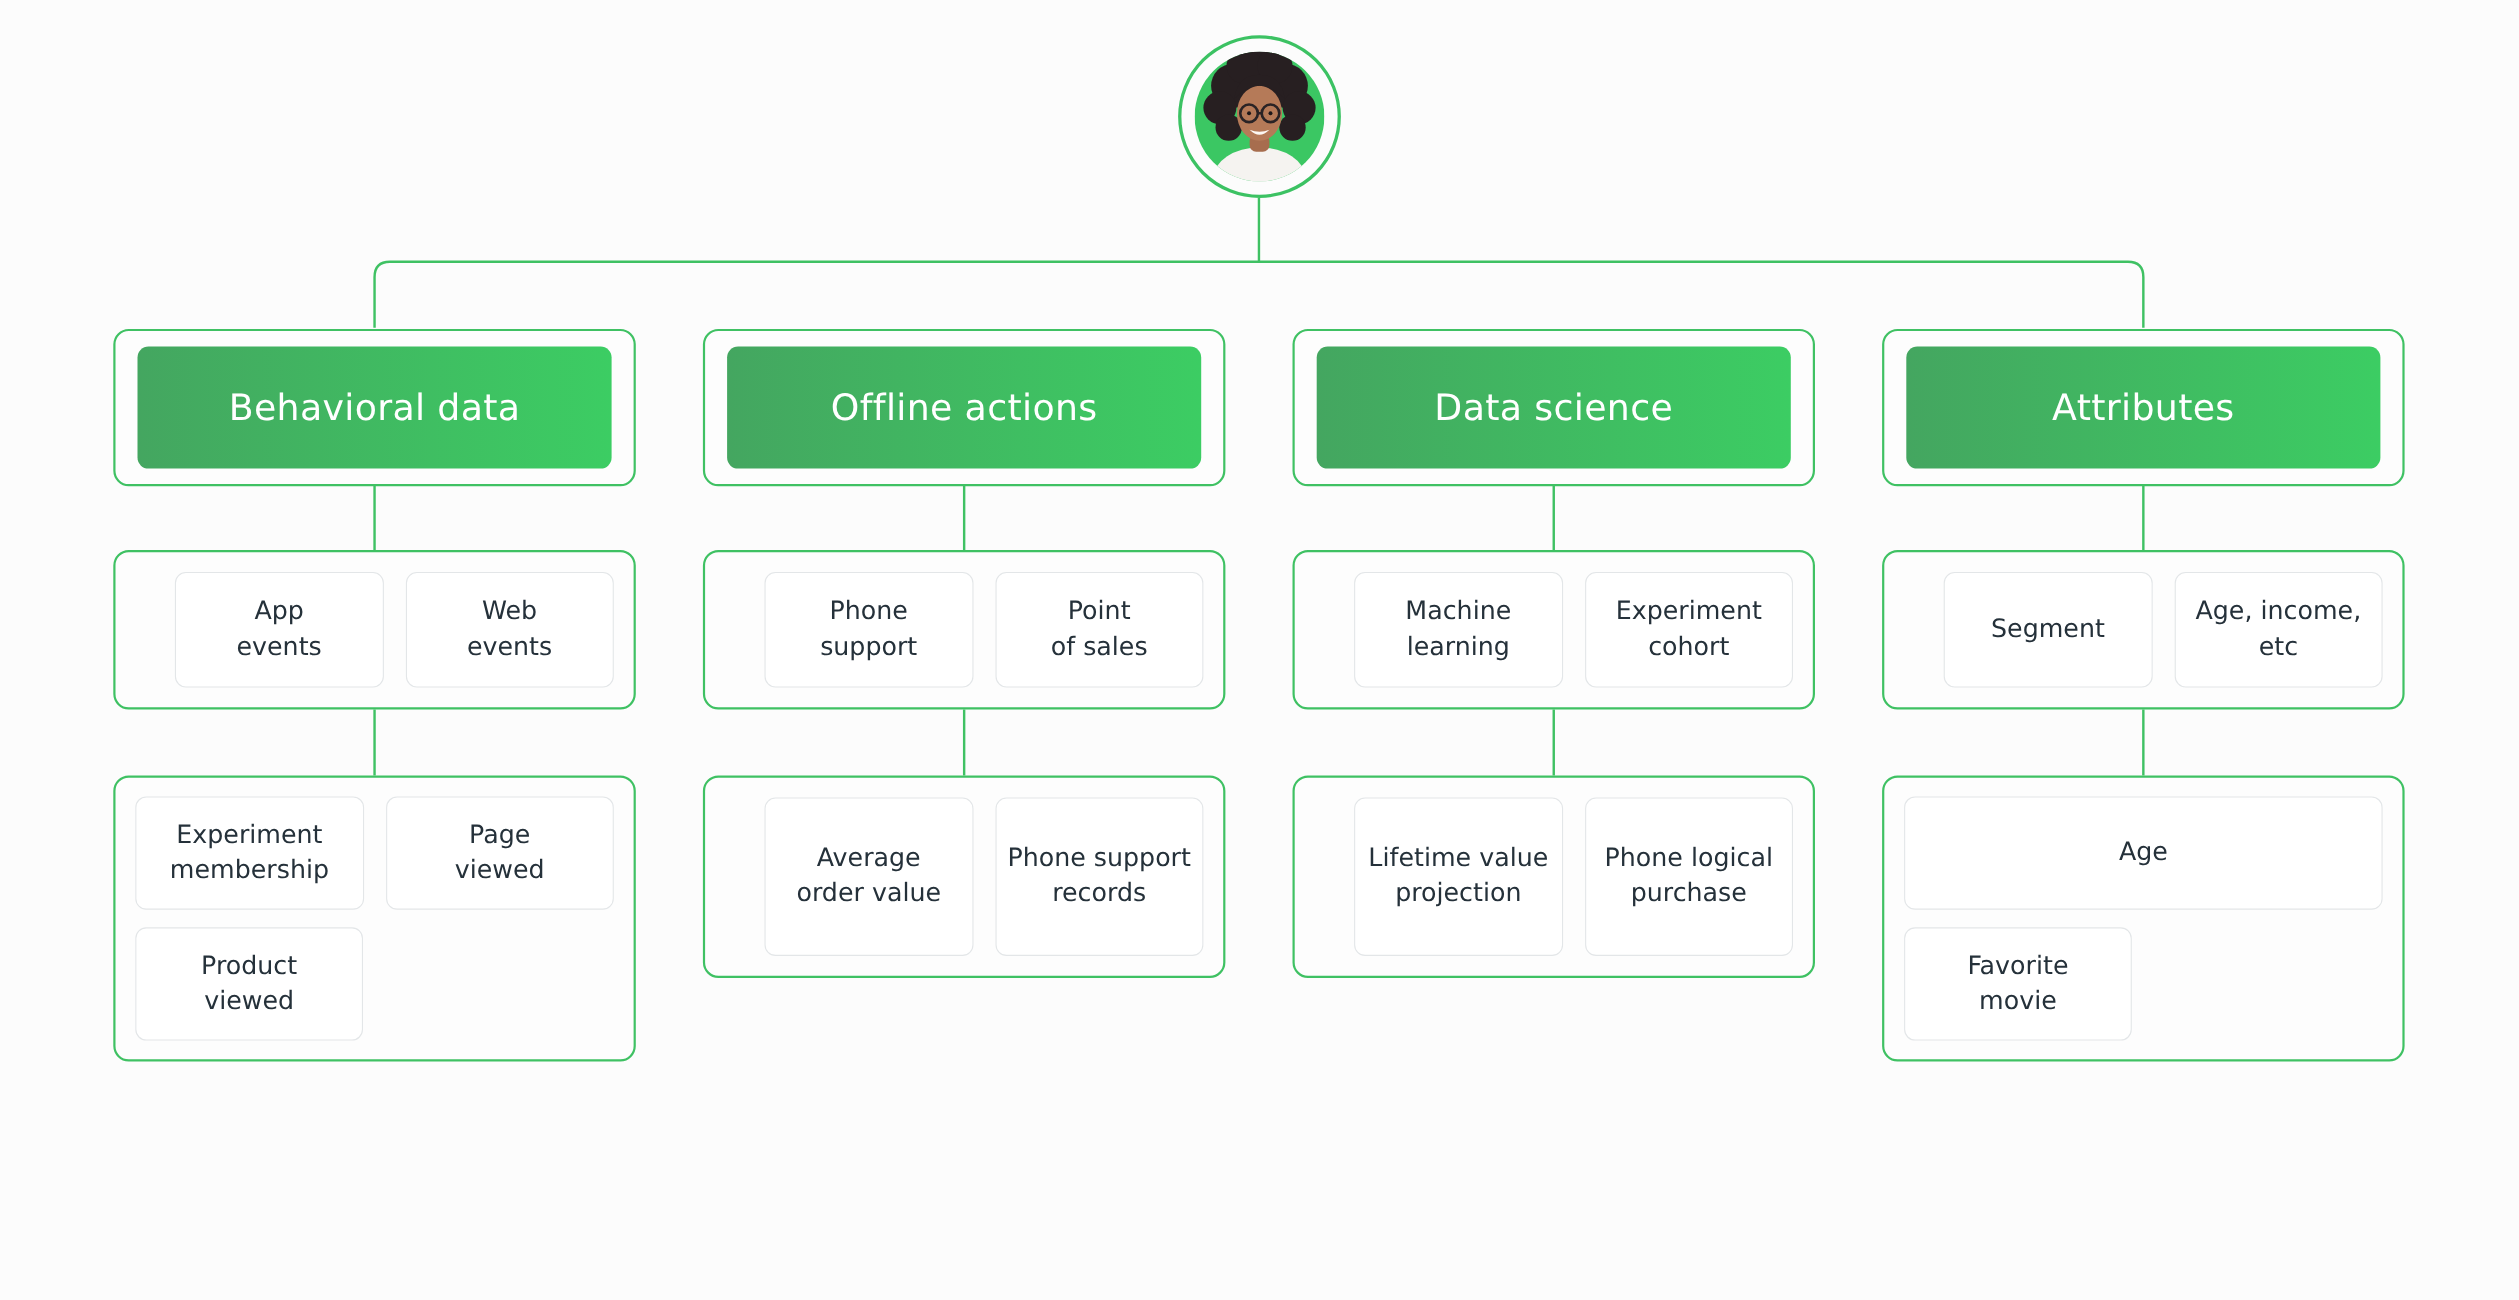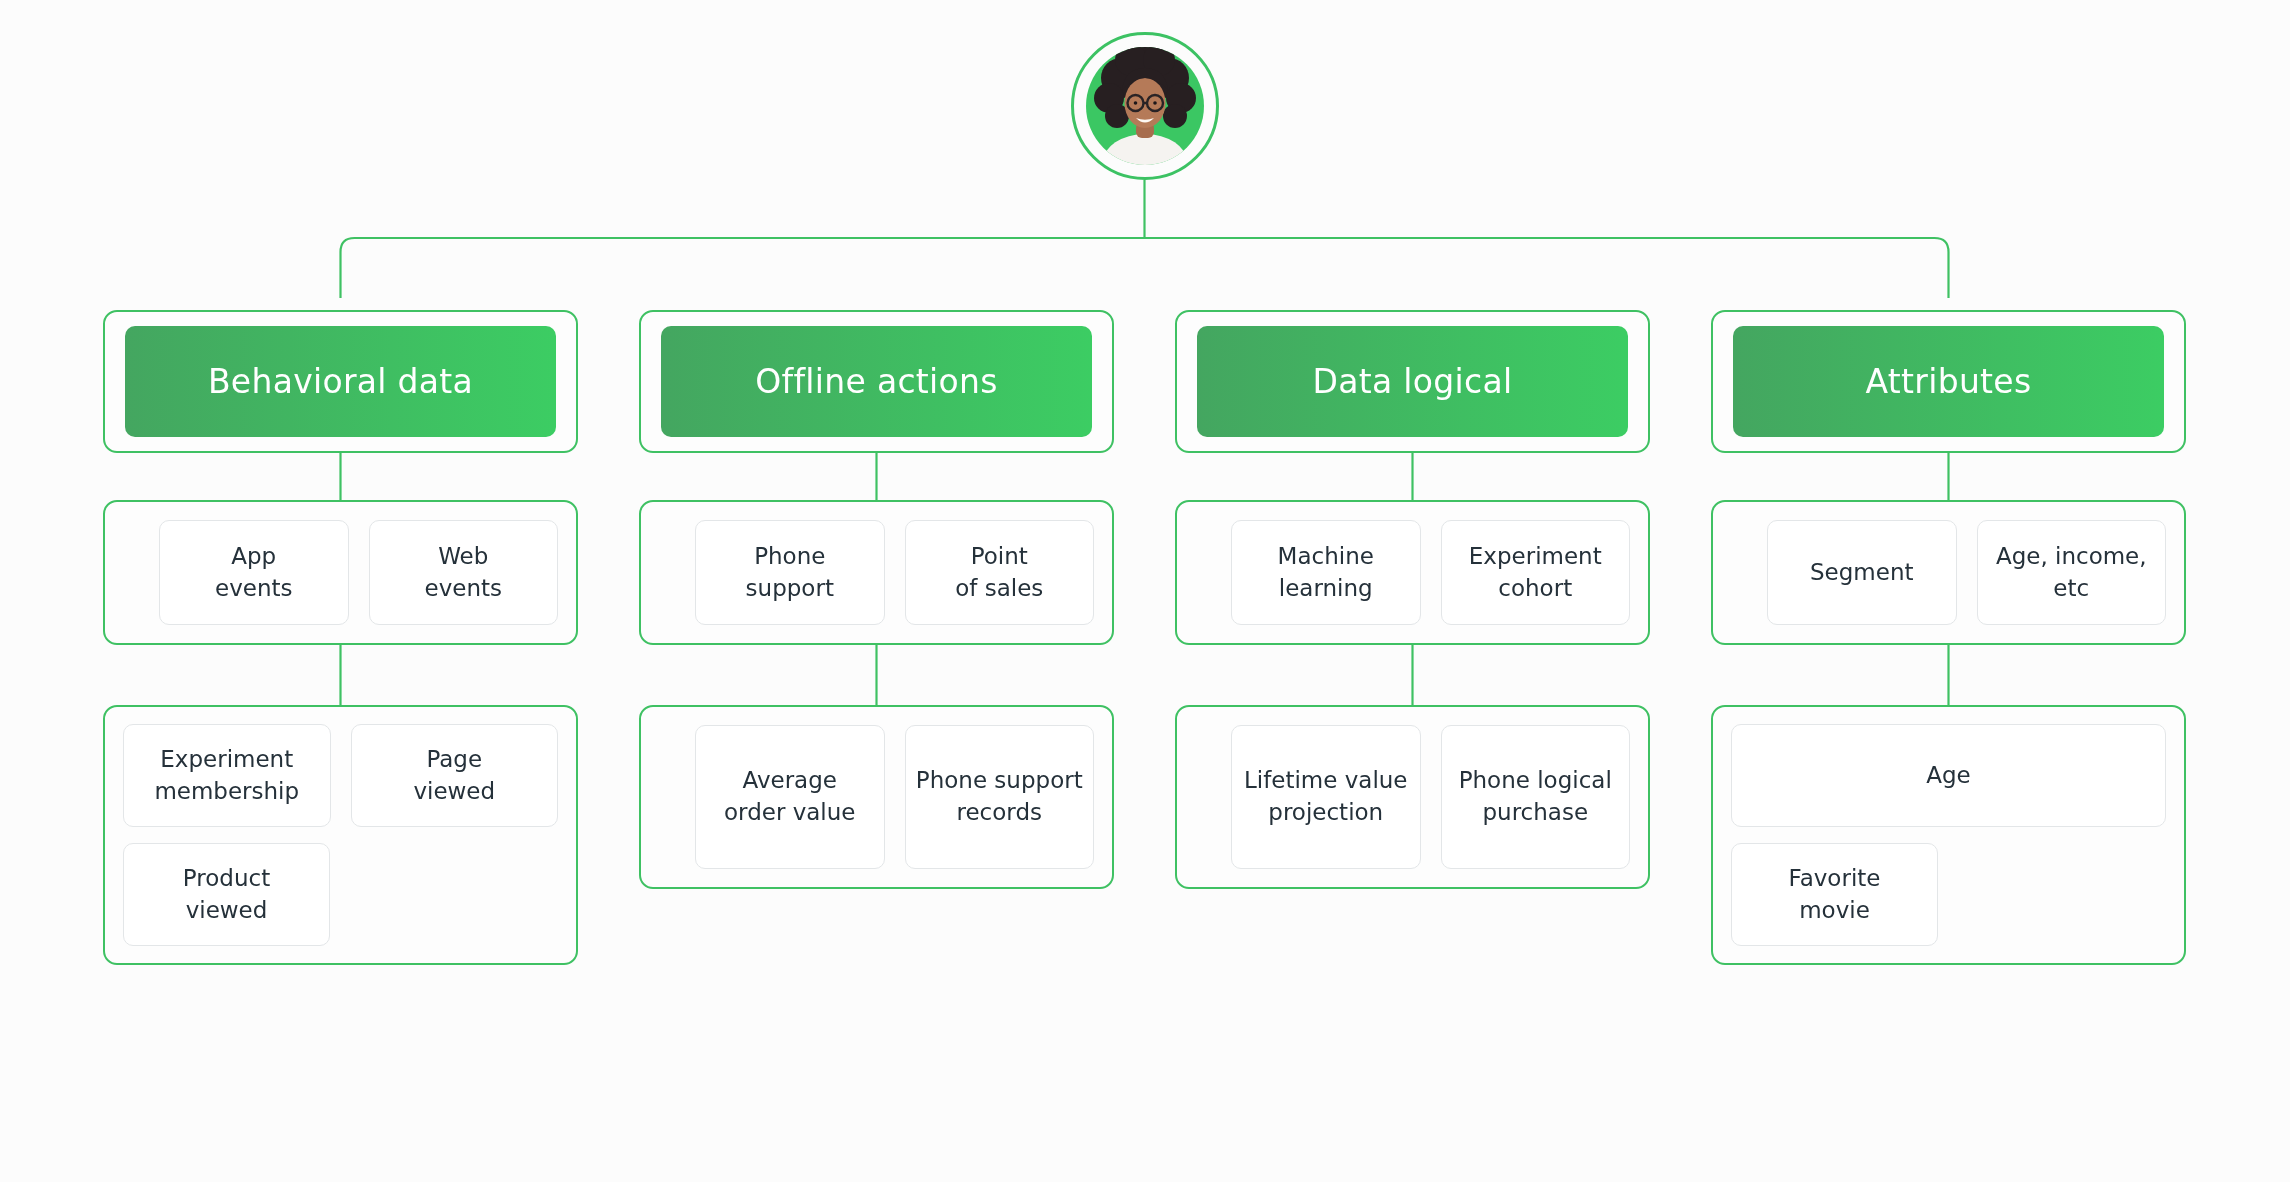--- a/index.html
+++ b/index.html
@@ -28,21 +28,21 @@
   .col-1 { left: 639px; }
   .col-2 { left: 1175px; }
   .col-3 { left: 1711px; }
 
   .container {
     position: absolute; left: 0; width: 475px;
     background: var(--container_bg, #fdfdfd);
     border: 2px solid var(--line_green, #3fc163);
     border-radius: 14px;
   }
-  .lvl-header { top: 12px; height: 143px; }
+  .lvl-header { top: 1px; height: 143px; }
   .lvl-2 { top: 202px; height: 145px; }
   .lvl-3 { top: 407px; height: 184px; }
   .lvl-3.tall { height: 260px; }
 
   .header-box {
     height: 111px; margin: 14px 20px;
     border-radius: 10px;
     background: linear-gradient(90deg, var(--gradient_left, #44a660), var(--gradient_right, #3ccd63));
     display: flex; align-items: center; justify-content: center;
     color: var(--header_text, #ffffff);
@@ -172,21 +172,21 @@
         <div class="node">Average
 order value</div>
         <div class="node">Phone support
 records</div>
       </div>
     </div>
   </div>
 
   <div class="col col-2">
     <div class="container lvl-header">
-      <div class="header-box">Data logical</div>
+      <div class="header-box">Data science</div>
     </div>
     <div class="container lvl-2">
       <div class="row">
         <div class="node">Machine
 learning</div>
         <div class="node">Experiment
 cohort</div>
       </div>
     </div>
     <div class="container lvl-3">

